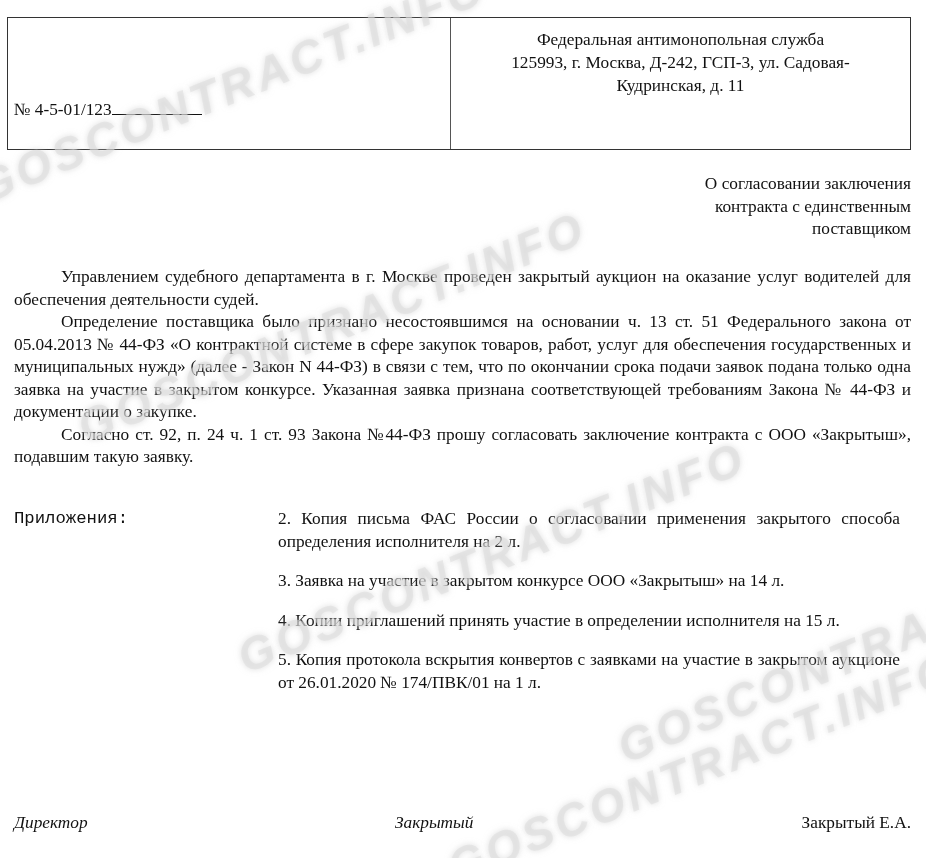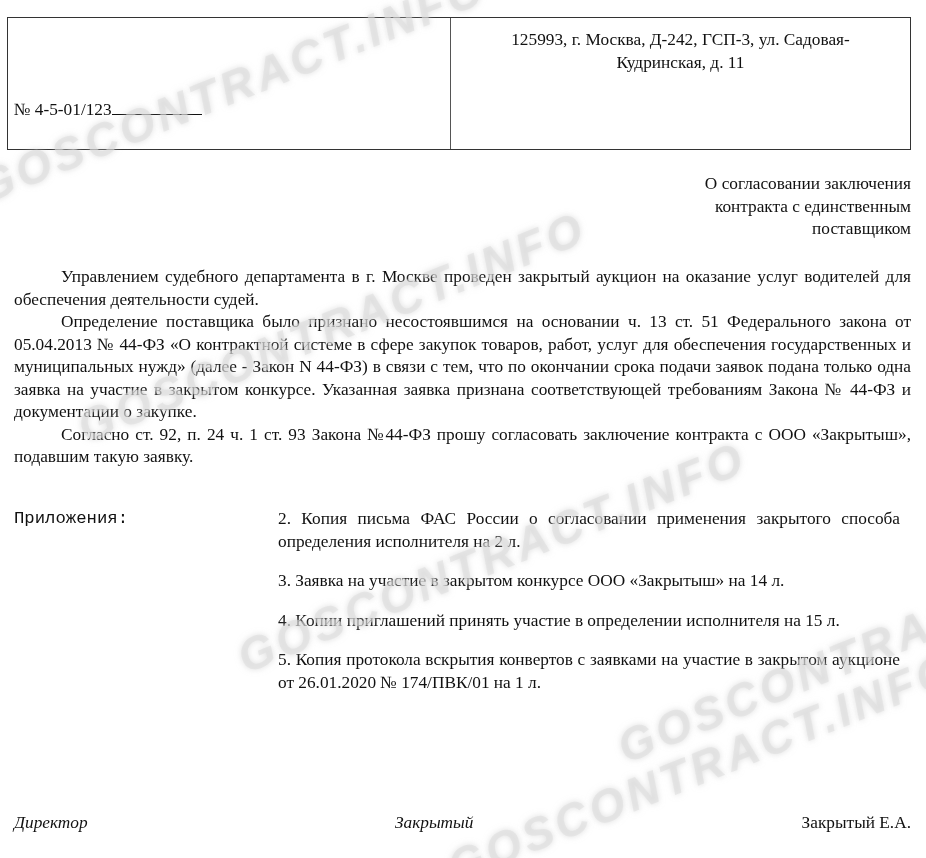--- a/index.html
+++ b/index.html
@@ -31,20 +31,21 @@
 <body>
 
 <div class="box">
   <div class="cell-left">
     <div class="regno">
       <div><span>№ 4-5-01/123</span><span class="underline"></span></div>
     </div>
   </div>
   <div class="cell-right">
     <div class="addressee">
+      <div>Федеральная антимонопольная служба</div>
       <div style="padding:0 30px;">125993, г. Москва, Д-242, ГСП-3, ул. Садовая-Кудринская, д. 11</div>
     </div>
   </div>
 </div>
 
 <div class="subject">
   <div>О согласовании заключения</div>
   <div>контракта с единственным</div>
   <div>поставщиком</div>
 </div>

